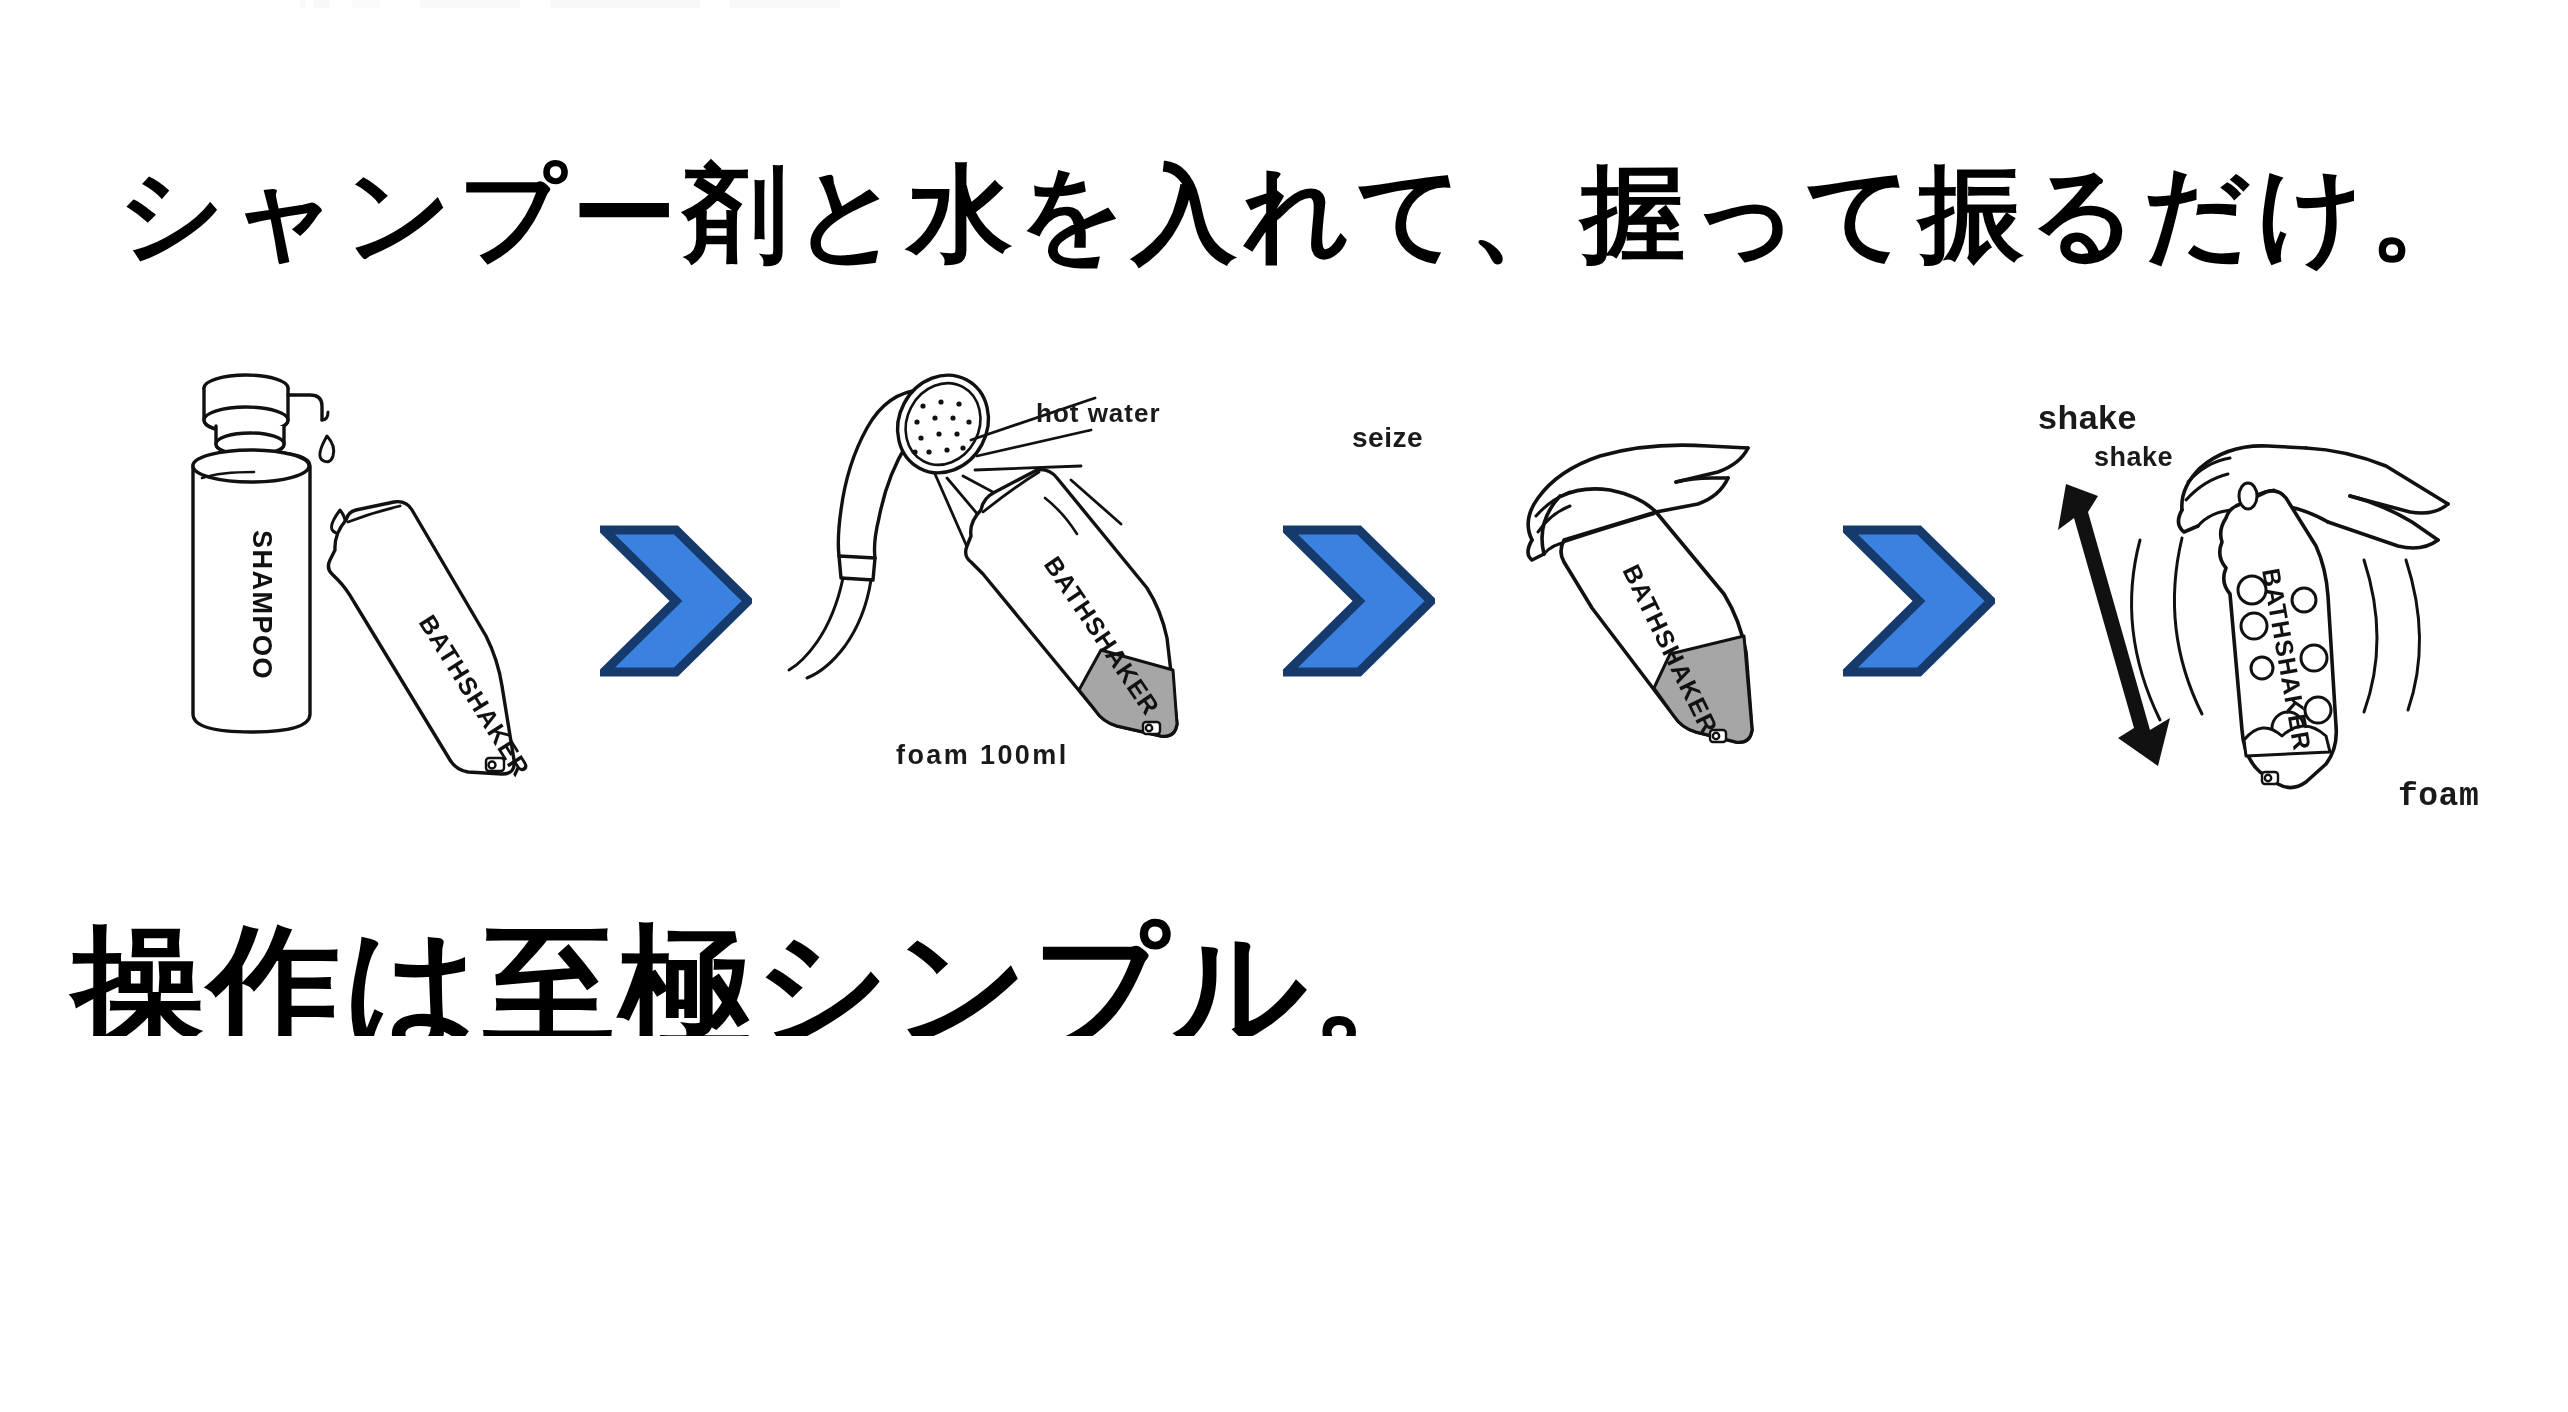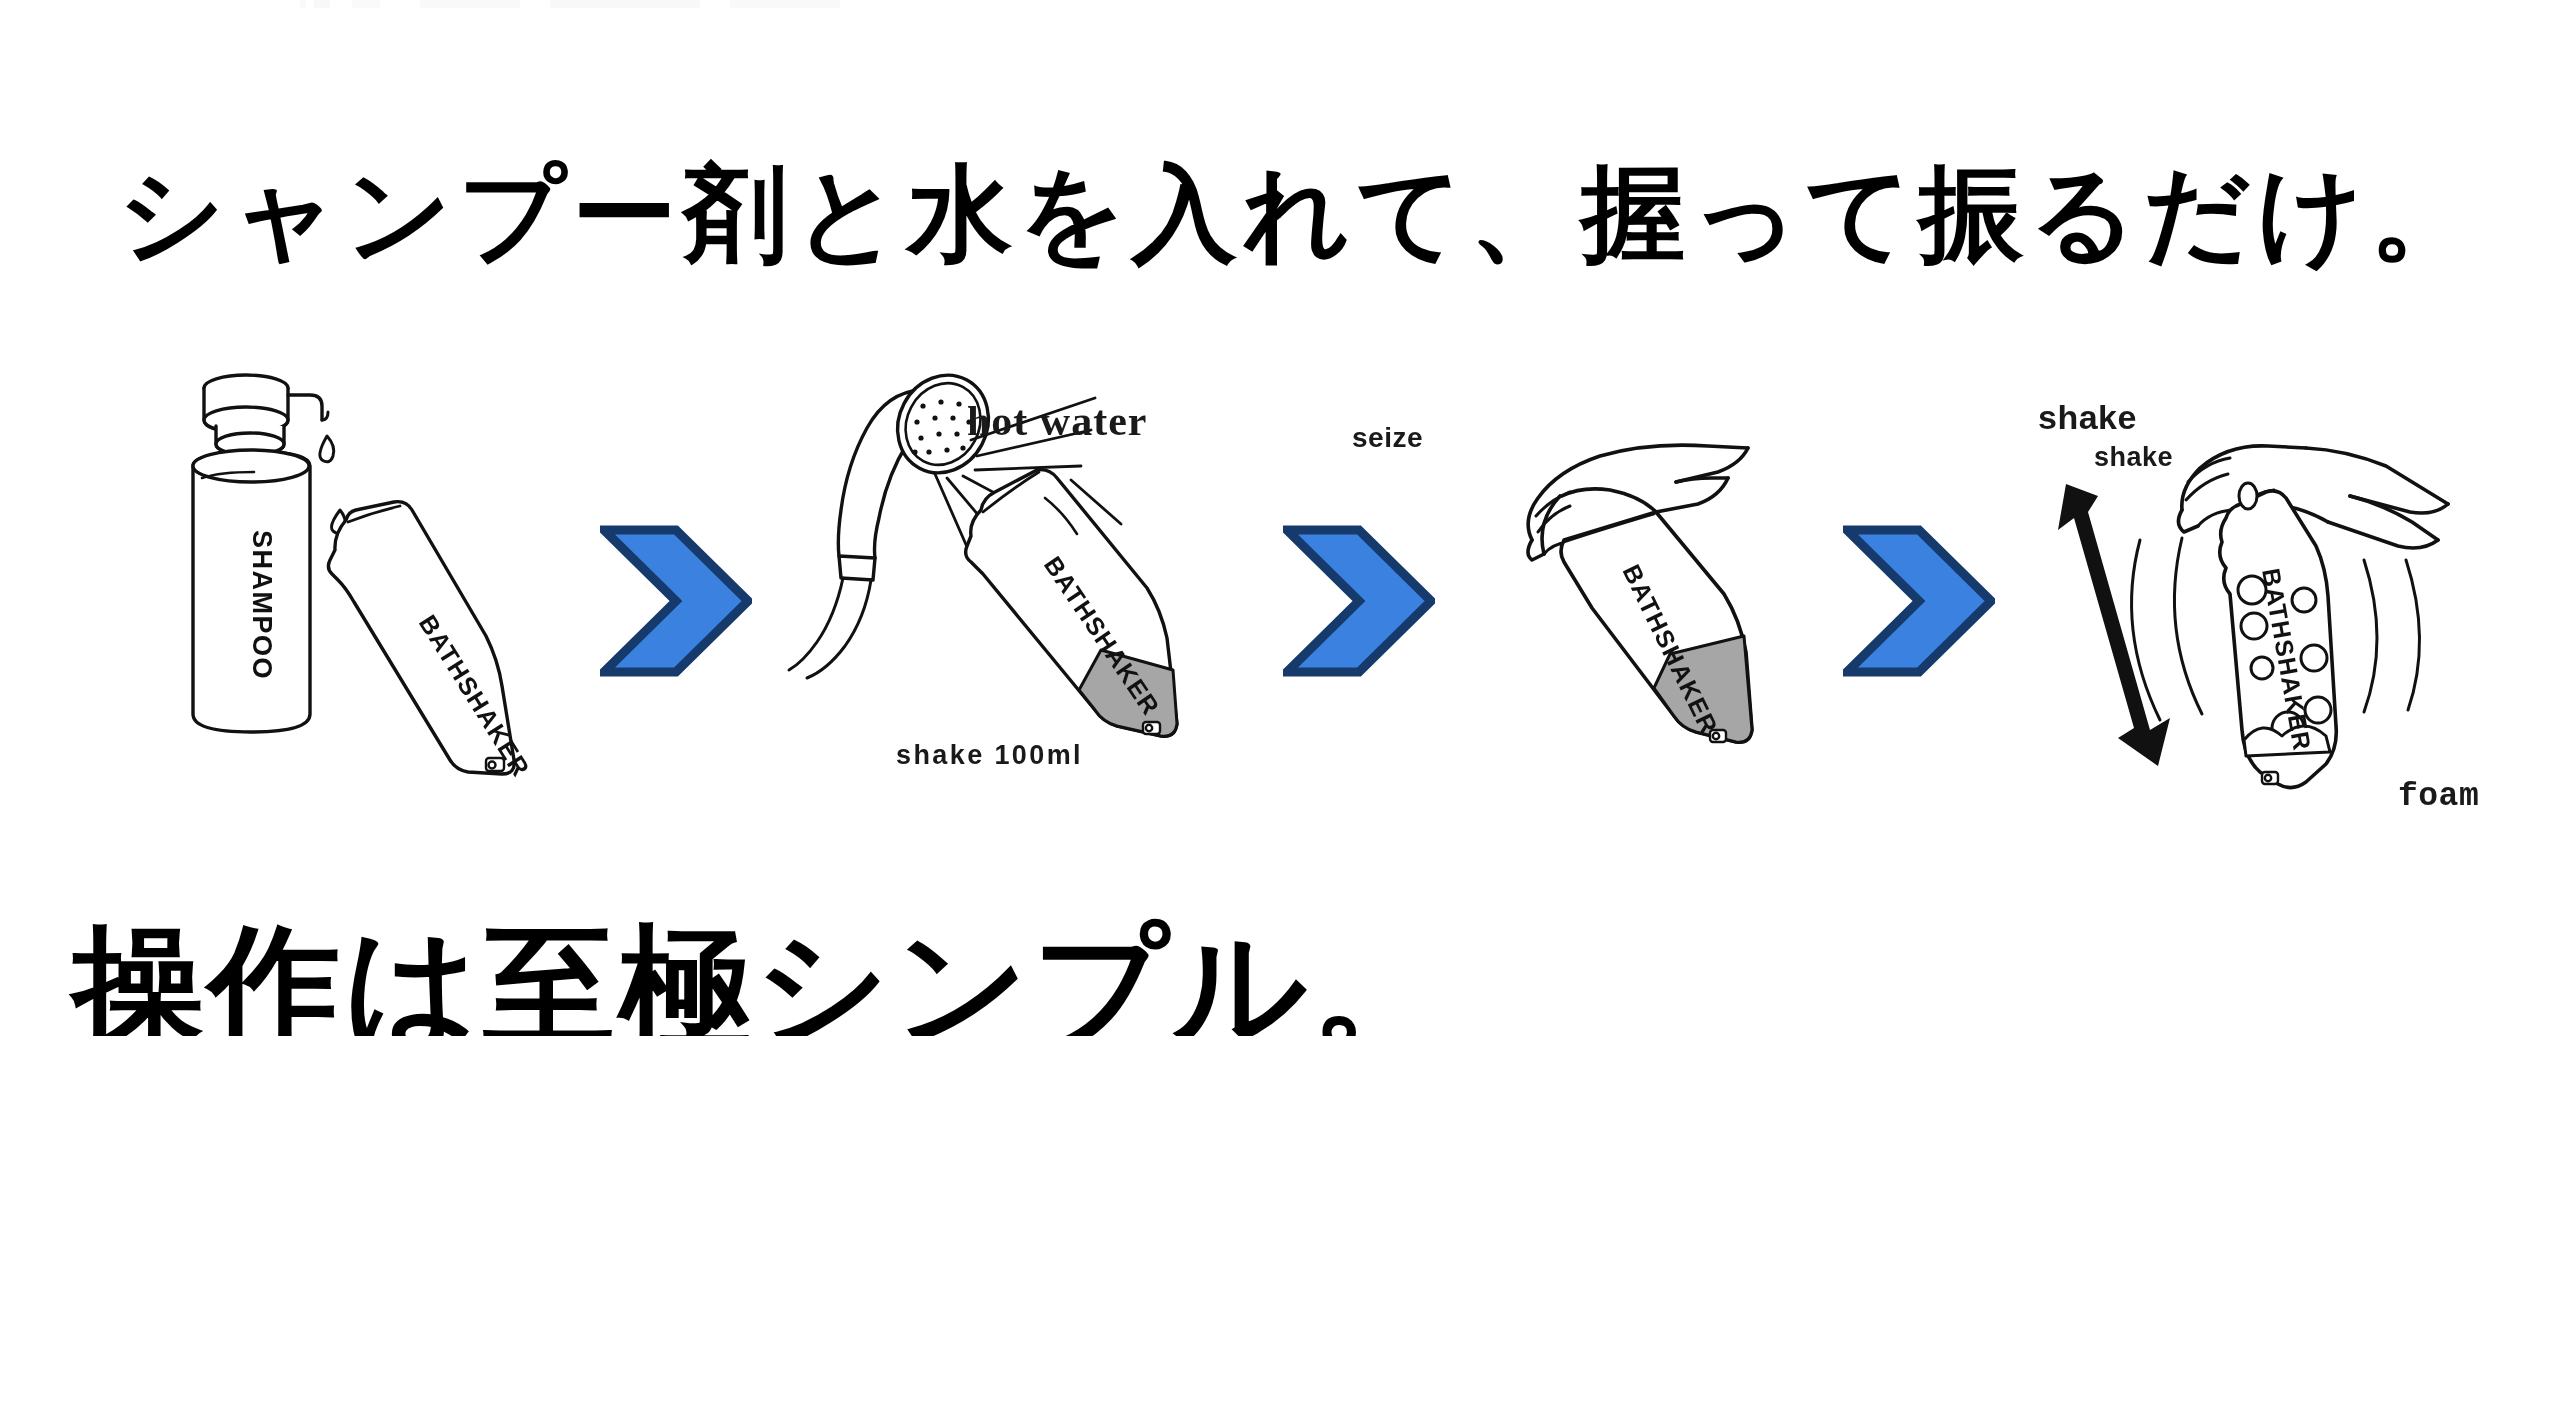--- a/index.html
+++ b/index.html
@@ -70,21 +70,21 @@
 
   
   .caption {
     position: absolute;
     white-space: nowrap;
     font-family: "Liberation Sans", "DejaVu Sans", sans-serif;
     font-weight: 700;
     color: #1a1a1a;
     line-height: 1;
   }
-  #cap-hot-water  { left: 967px; top: 400px;  font-size: 42px; letter-spacing: 1px; font-family: Liberation Serif, serif; }
+  #cap-hot-water  { left: 1036px; top: 400px;  font-size: 26px; letter-spacing: 1px; }
   #cap-about-100  { left: 896px;  top: 742px;  font-size: 27px; letter-spacing: 2.4px; }
   #cap-seize      { left: 1352px; top: 424px;  font-size: 28px; letter-spacing: 0.5px; }
   #cap-shake-1    { left: 2038px; top: 400px;  font-size: 34px; letter-spacing: 0.5px; }
   #cap-shake-2    { left: 2094px; top: 444px;  font-size: 27px; letter-spacing: 0.5px; }
   #cap-foam       { left: 2398px; top: 780px;  font-size: 33px; letter-spacing: 0.5px; font-family: Liberation Mono, monospace; }
 
   
   .chevron {
     position: absolute;
     width: 152px;
@@ -238,21 +238,21 @@
           <rect x="348" y="352" width="17" height="12" rx="3" fill="#fff"></rect>
           <circle cx="354" cy="358" r="3.2" fill="#fff"></circle>
         </g>
         <text x="248" y="194" transform="rotate(56 248 194)" font-family="Liberation Sans, sans-serif" font-size="25" font-weight="700" letter-spacing="1.2" fill="#111" stroke="none">BATHSHAKER</text>
       </g>
     </svg>
   </div>
 
   <div class="caption" id="cap-hot-water">hot water</div>
 
-  <div class="caption" id="cap-about-100">shake 100ml</div>
+  <div class="caption" id="cap-about-100">foam 100ml</div>
 
   <div class="chevron" id="chev-2">
     <svg width="152" height="154" viewBox="0 0 152 154">
       <polygon points="4,6 76,6 148,77 76,148 4,148 76,77" fill="#3b82e0" stroke="#153a6b" stroke-width="9" stroke-linejoin="miter"></polygon>
     </svg>
   </div>
 
   <div class="step" id="step-3" style="left:1440px; top:420px;">
     <svg width="380" height="360" viewBox="0 0 380 360" fill="none" stroke="#111" stroke-width="3.6" stroke-linecap="round" stroke-linejoin="round">
 

